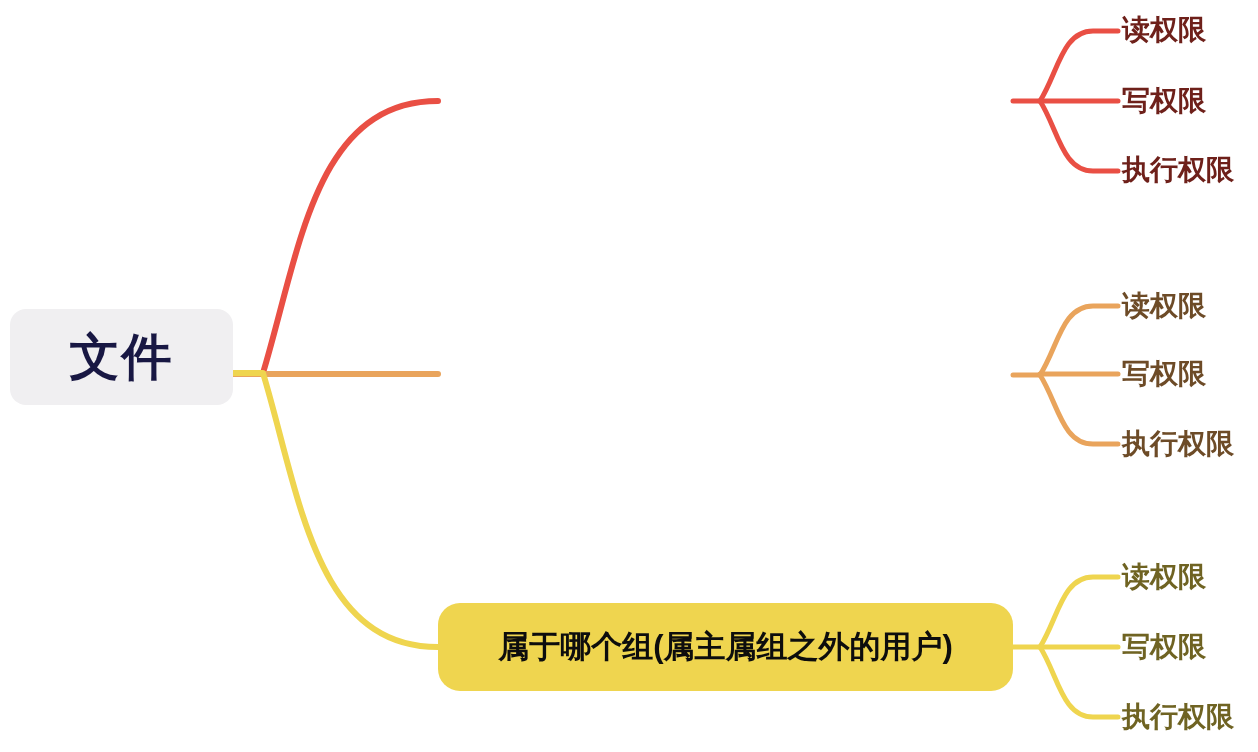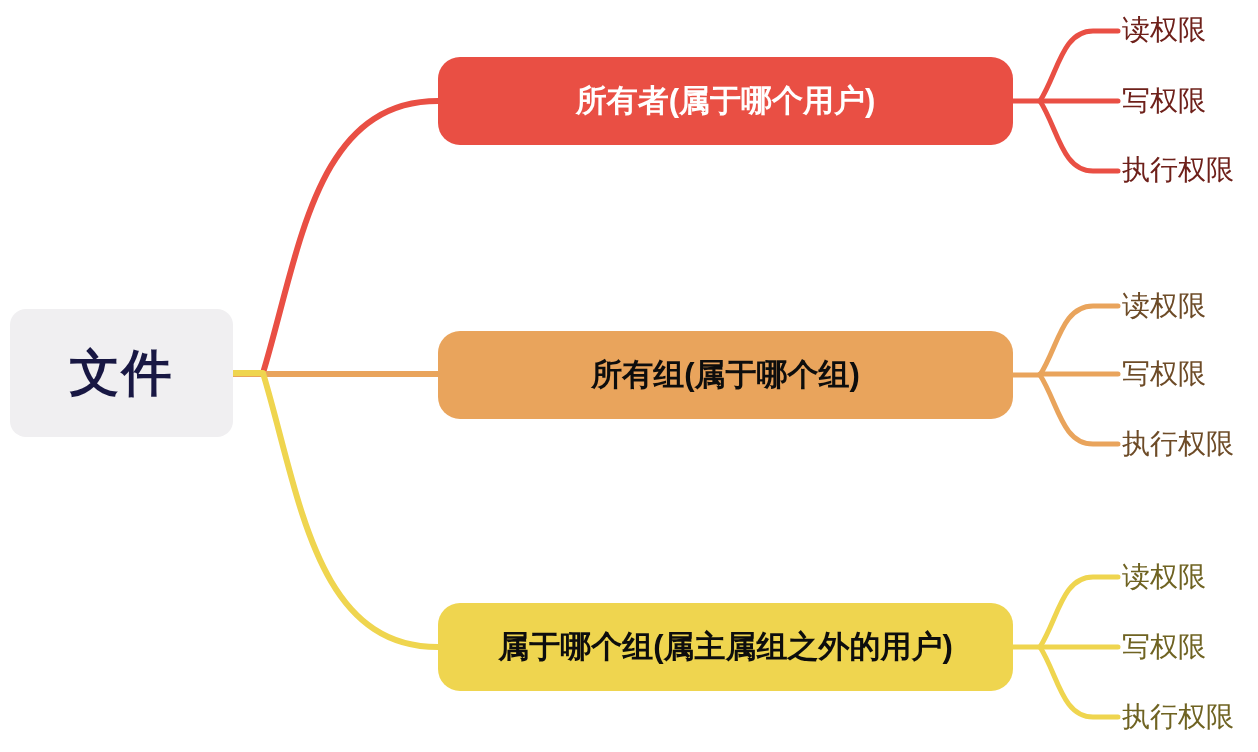--- a/index.html
+++ b/index.html
@@ -37,21 +37,21 @@
     position: absolute;
     display: flex;
     align-items: center;
     justify-content: center;
     box-sizing: border-box;
     white-space: nowrap;
     cursor: default;
   }
   .root-node {
     left: 10px; top: 309px;
-    width: 223px; height: 128px;
+    width: 223px; height: 96px;
     background: #f0eff1;
     border-radius: 16px;
     font-size: 50px;
     font-weight: bold;
     color: #181743;
     letter-spacing: 2px;
   }
   .branch-node {
     left: 438px;
     width: 575px; height: 88px;
@@ -62,21 +62,21 @@
   .branch-owner  { top: 57px;  background: #e94f44; color: #ffffff; }
   .branch-group  { top: 331px; background: #e9a45c; color: #0d0d0d; }
   .branch-others { top: 603px; background: #efd54f; color: #0d0d0d; }
 
   .leaf {
     position: absolute;
     left: 1122px;
     height: 40px;
     line-height: 40px;
     font-size: 28px;
-    font-weight: normal;
+    font-weight: bold;
     white-space: nowrap;
   }
   .leaf-red    { color: #6e201a; }
   .leaf-orange { color: #6d4b27; }
   .leaf-yellow { color: #6f6322; }
 
   .leaf.r1 { top: 10px;  }
   .leaf.r2 { top: 81px;  }
   .leaf.r3 { top: 150px; }
   .leaf.o1 { top: 286px; }
@@ -108,23 +108,21 @@
     <path class="edge-orange thin" d="M1040 375 C1058 403 1062 444 1093 444 H1118"></path>
 
     <path class="edge-yellow thin" d="M1013 647 H1040"></path>
     <path class="edge-yellow thin" d="M1040 647 C1058 619 1062 577 1093 577 H1118"></path>
     <path class="edge-yellow thin" d="M1040 647 H1118"></path>
     <path class="edge-yellow thin" d="M1040 647 C1058 675 1062 717 1093 717 H1118"></path>
   </svg>
 
   <div class="node root-node">文件</div>
 
-  <div class="node branch-node branch-owner">所有者(属于哪个用户)</div>
 
-  <div class="node branch-node branch-group">所有组(属于哪个组)</div>
 
   <div class="node branch-node branch-others">属于哪个组(属主属组之外的用户)</div>
 
   <div class="leaf leaf-red r1">读权限</div>
   <div class="leaf leaf-red r2">写权限</div>
   <div class="leaf leaf-red r3">执行权限</div>
 
   <div class="leaf leaf-orange o1">读权限</div>
   <div class="leaf leaf-orange o2">写权限</div>
   <div class="leaf leaf-orange o3">执行权限</div>

